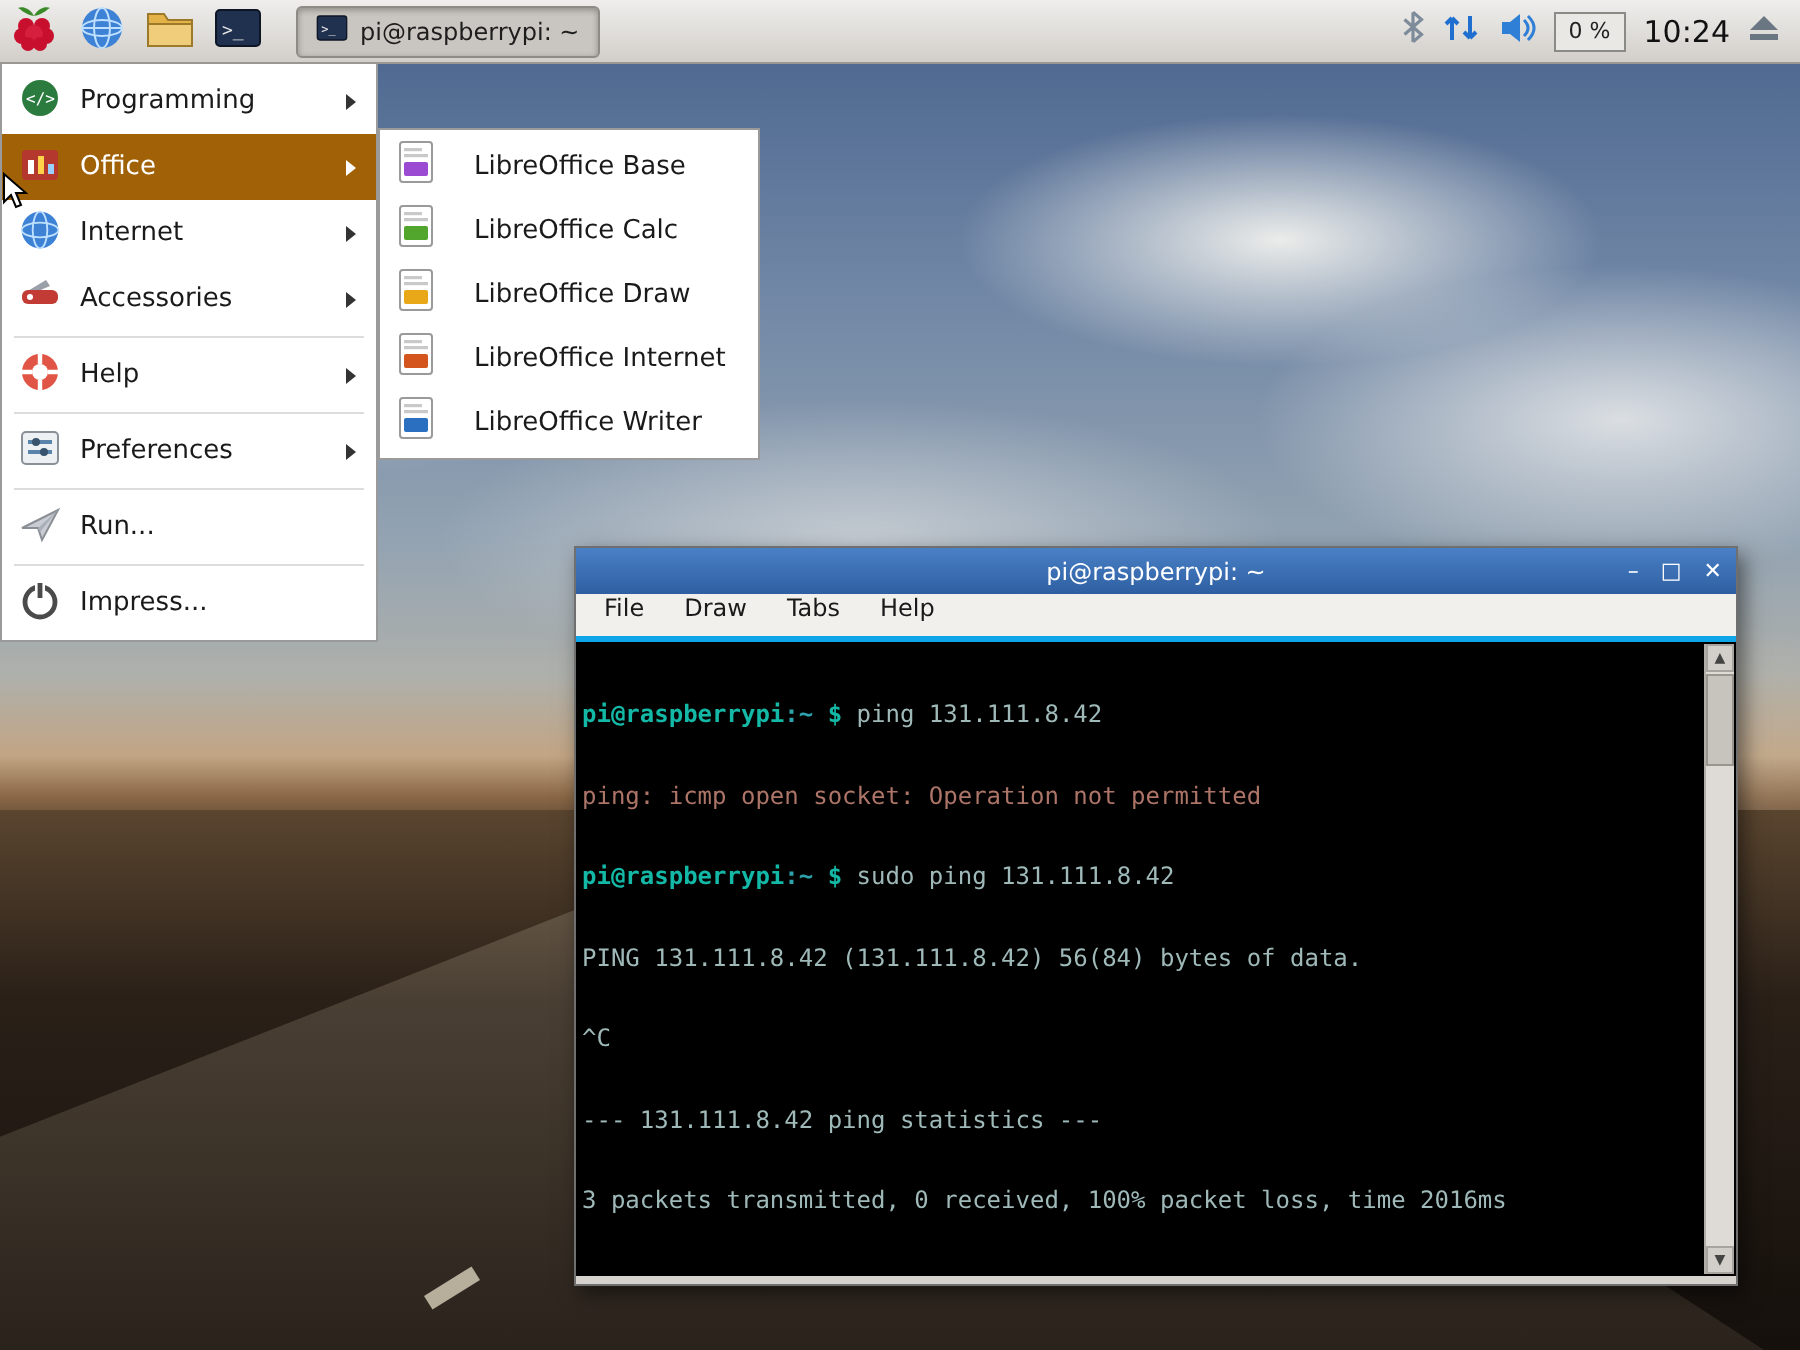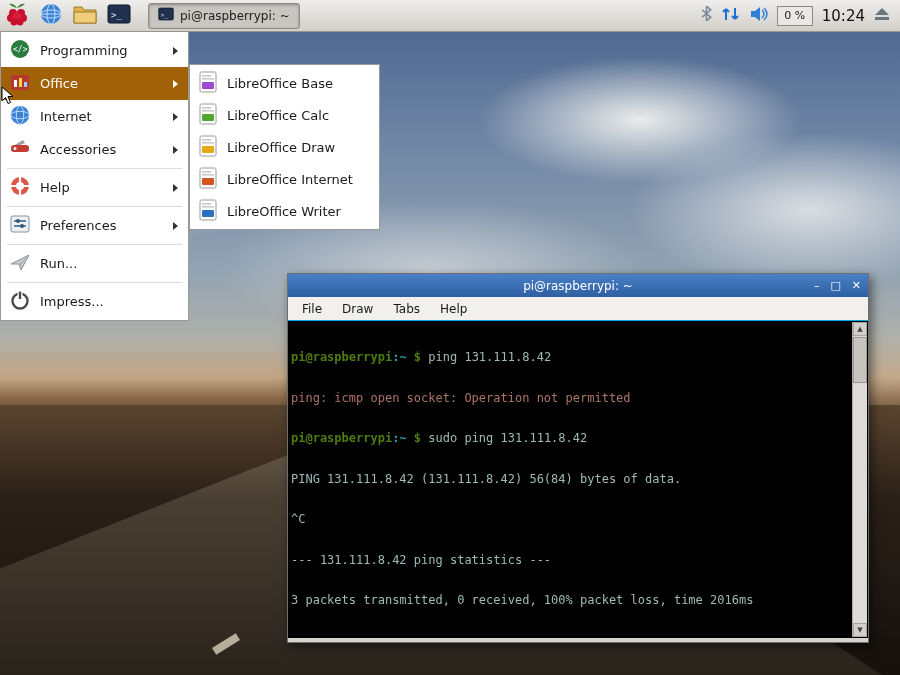--- a/index.html
+++ b/index.html
@@ -46,41 +46,41 @@
     font-size:13px; color:#1a1a1a; }
   .menu-row .lbl { flex:1; }
   .arrow-r { width:0; height:0; border-left:5px solid #333; border-top:4px solid transparent; border-bottom:4px solid transparent; }
   .menu-row.selected { background:#a16207; color:#fff; }
   .menu-row.selected .arrow-r { border-left-color:#fff; }
   .menu-sep { height:1px; background:#dcdcdc; margin:2px 6px; }
 
   
   .submenu { position:absolute; left:189px; top:64px; width:191px; z-index:41;
     background:#ffffff; border:1px solid #9a9a9a; padding:2px 0; }
-  .sub-row { height:32px; display:flex; align-items:center; padding:0 10px 0 8px; gap:9px;
+  .sub-row { height:32px; display:flex; align-items:center; padding:0 10px 0 8px; gap:19px;
     font-size:13px; color:#1a1a1a; }
 
   
   .window { position:absolute; left:287px; top:273px; width:582px; height:370px; z-index:30;
     border:1px solid #6f6f6f; box-shadow:3px 4px 10px rgba(0,0,0,.5);
     display:flex; flex-direction:column; background:#d6d2cd; }
   .titlebar { height:23px; background:linear-gradient(#4a80c6,#2e5fa2);
     display:flex; align-items:center; position:relative; flex:0 0 auto; }
   .title { flex:1; text-align:center; color:#fff; font-size:12px; }
   .win-btns { position:absolute; right:7px; top:0; height:100%; display:flex; align-items:center; gap:11px;
     color:#fff; font-size:11px; }
   .win-btn { cursor:default; line-height:1; }
-  .menubar { height:24px; background:#f2f0ed; border-bottom:1px solid #0ea5e9;
-    display:flex; align-items:center; padding-left:4px; flex:0 0 auto; }
+  .menubar { height:24px; background:#f2f0ed; border-bottom:3px solid #0ea5e9;
+    display:flex; align-items:flex-start; padding-left:4px; flex:0 0 auto; }
   .mb-item { padding:0 10px; font-size:12px; color:#1a1a1a; }
   .term-body { flex:1; position:relative; background:#000; }
   .term-text { position:absolute; left:3px; top:3px; right:17px; bottom:2px; overflow:hidden;
     font-family:"DejaVu Sans Mono","Liberation Mono",monospace; font-size:12px; line-height:13.5px; white-space:pre; }
   .tl { height:13.5px; }
-  .c-g { color:#4d7c0f; font-weight:bold; }
+  .c-g { color:#14b8a6; font-weight:bold; }
   .c-c { color:#2da3ad; font-weight:bold; }
   .c-o { color:#9fb9b9; }
   .c-e { color:#ad7468; }
   .sb { position:absolute; right:1px; top:1px; bottom:1px; width:15px; background:#dedad5; border-left:1px solid #b0aca7; }
   .sb-up,.sb-down { position:absolute; left:0; right:0; height:14px; background:#d2cec9; border:1px solid #a8a4a0;
     font-size:7px; text-align:center; line-height:12px; color:#444; }
   .sb-up { top:0; } .sb-down { bottom:0; }
   .sb-thumb { position:absolute; left:0; right:0; top:15px; height:46px; background:#c7c3bd; border:1px solid #9a968f; }
   .win-bottom { height:4px; background:#d6d2cd; flex:0 0 auto; }
 

